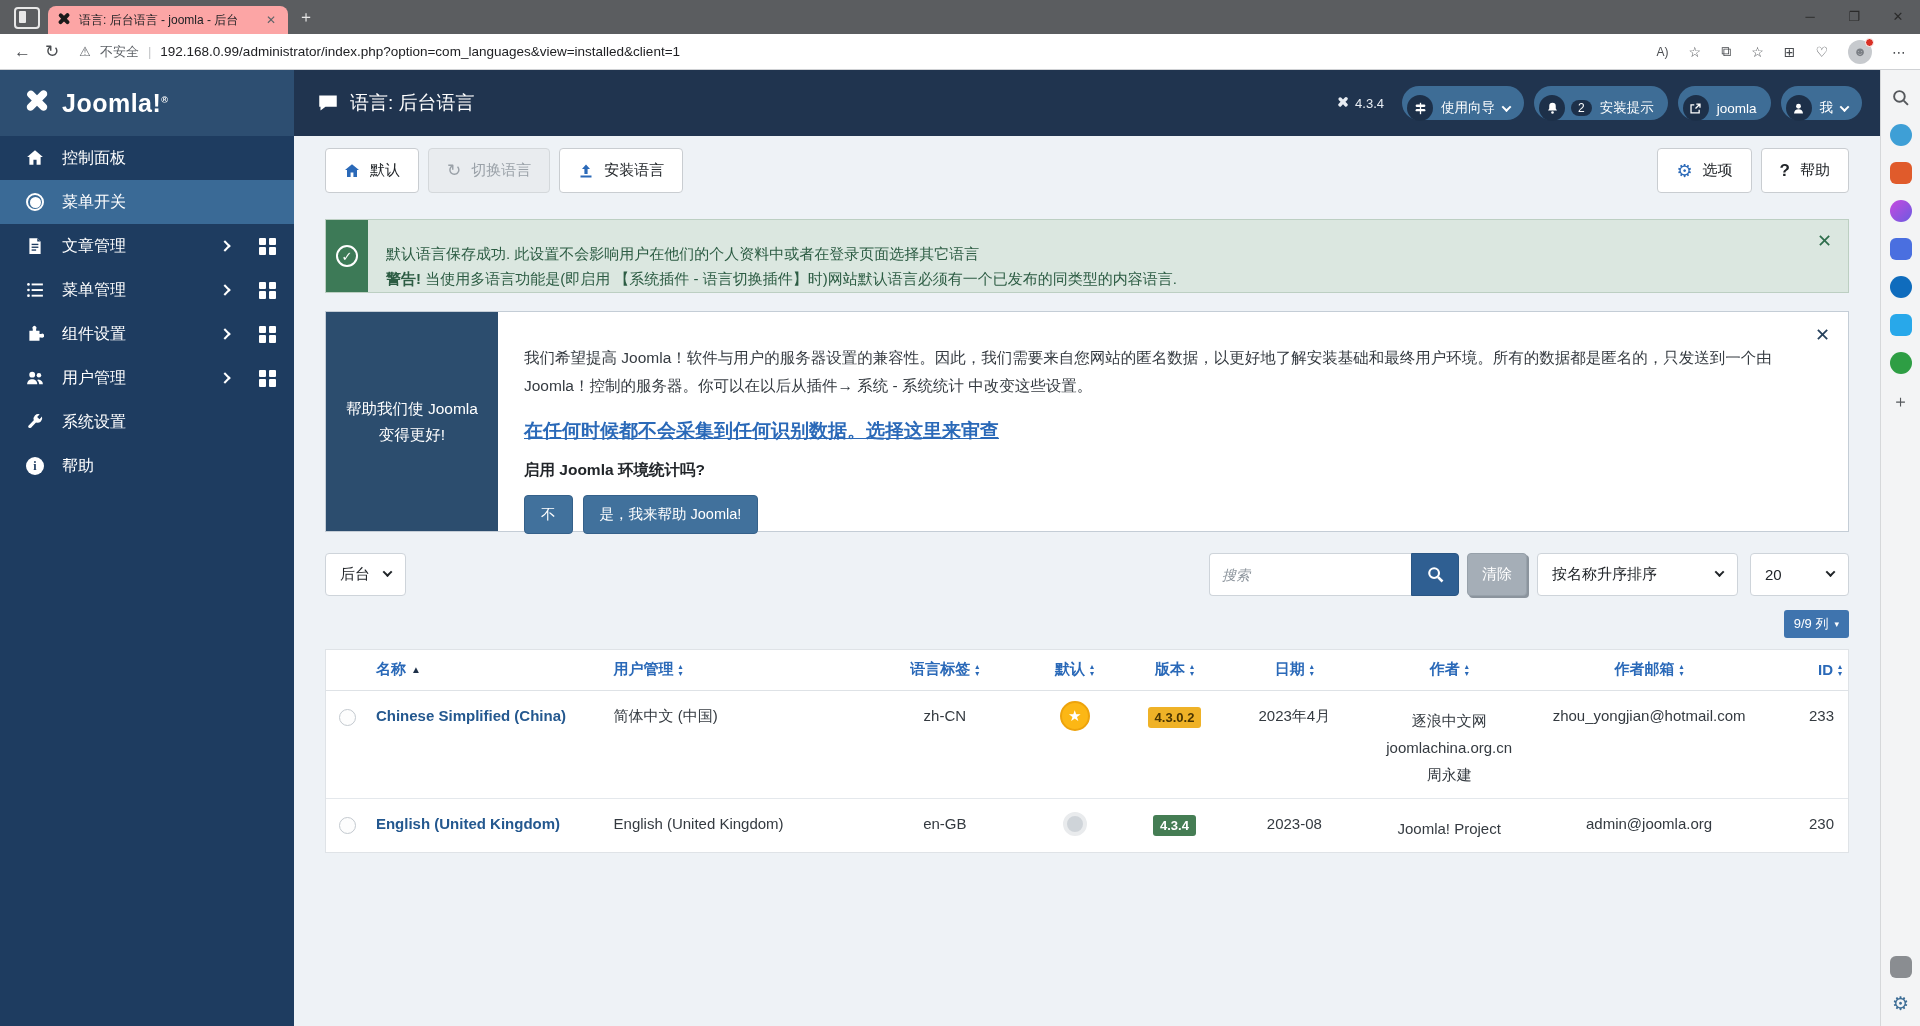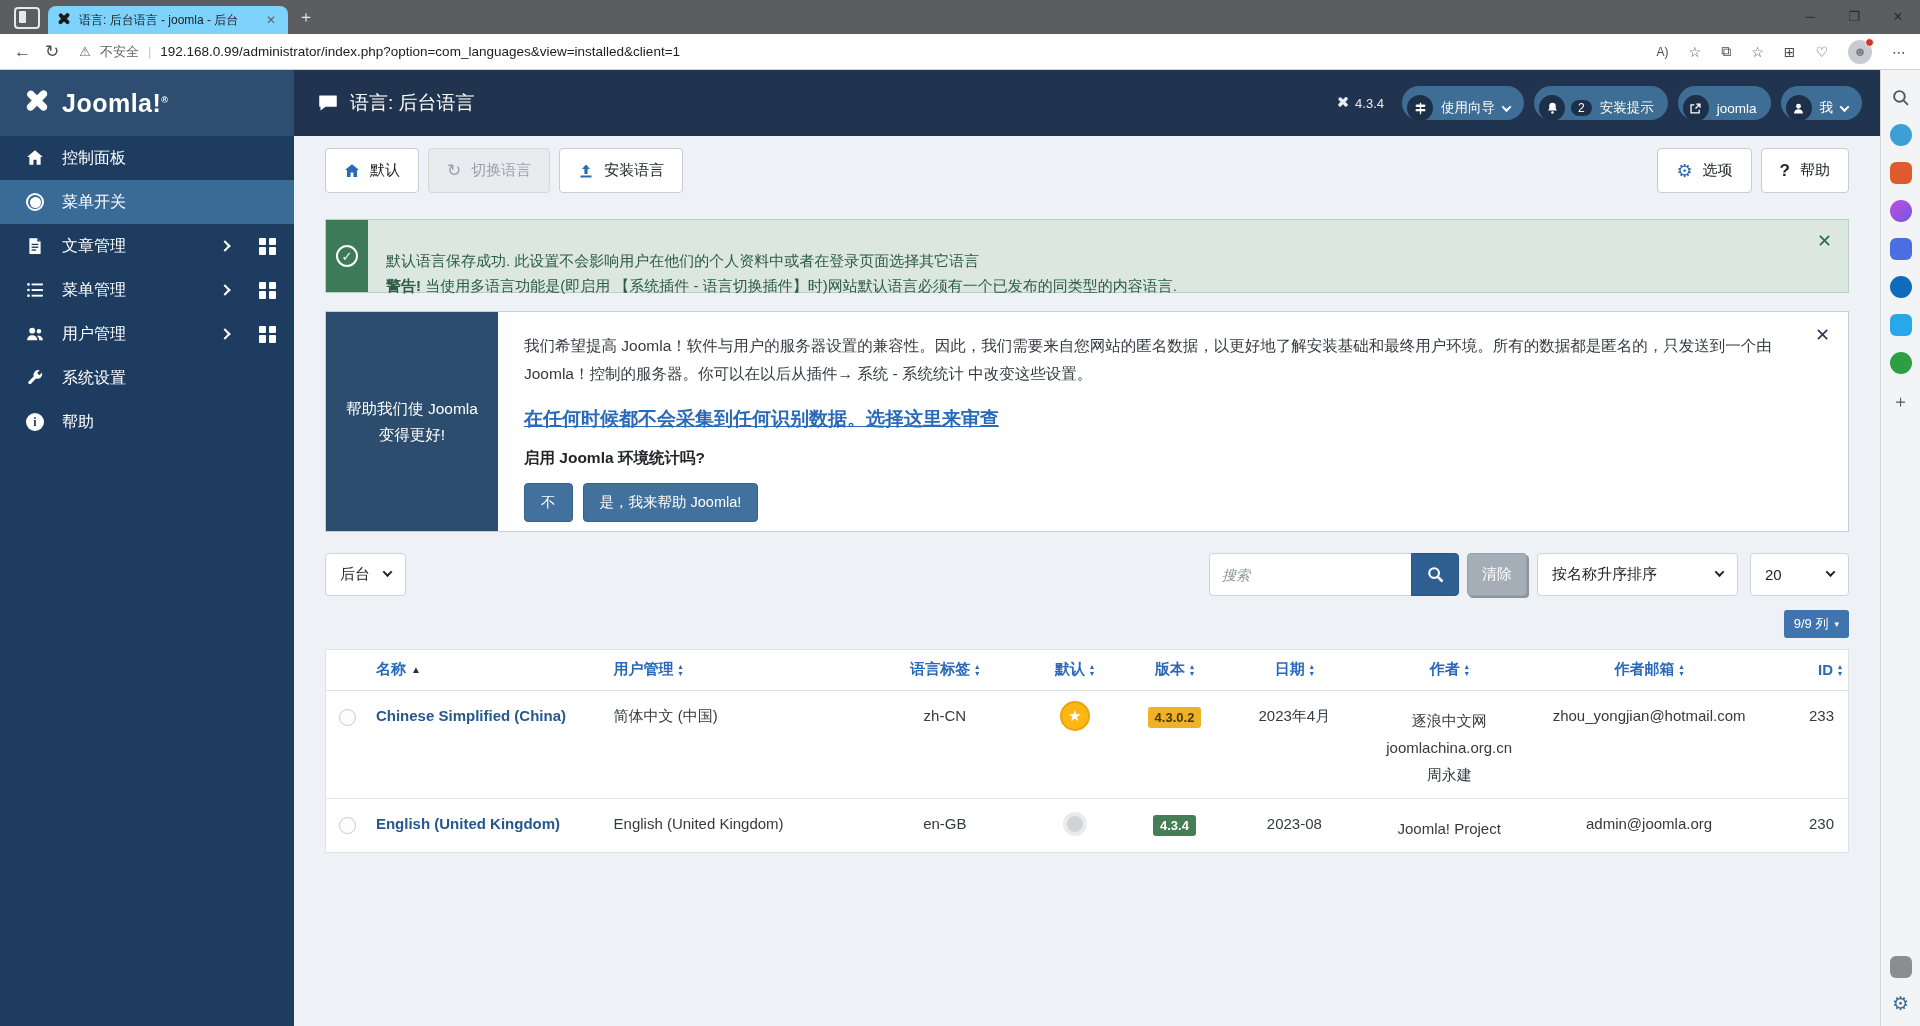--- a/index.html
+++ b/index.html
@@ -3,21 +3,21 @@
 <meta charset="utf-8">
 <style>
   * { margin:0; padding:0; box-sizing:border-box; }
   html,body { width:1920px; height:1026px; overflow:hidden; font-family:"Liberation Sans","DejaVu Sans",sans-serif; }
   .stage { position:relative; width:1920px; height:1026px; background:#eef2f6; }
 
   
   .tabstrip { position:absolute; left:0; top:0; width:1920px; height:34px; background:#5b5d60; display:flex; align-items:flex-end; }
   .tab-layout-btn { width:26px; height:22px; margin:0 8px 5px 14px; border:2px solid #e8e8e8; border-radius:4px; position:relative; }
   .tab-layout-btn:before{content:"";position:absolute;left:3px;top:2px;width:7px;height:12px;background:#e8e8e8;border-radius:1px;}
-  .tab { height:28px; width:240px; background:#7dd3fc; border-radius:8px 8px 0 0; display:flex; align-items:center; padding:12px 8px; gap:7px; }
+  .tab { height:28px; width:240px; background:#fca5a5; border-radius:8px 8px 0 0; display:flex; align-items:center; padding:12px 8px; gap:7px; }
   .tab-title { font-size:12px; color:#202124; white-space:nowrap; overflow:hidden; flex:1; }
   .tab-close { color:#5f6368; font-size:12px; padding:0 4px; }
   .newtab { color:#e8e8e8; font-size:16px; margin:0 0 6px 10px; }
   .wincontrols { margin-left:auto; display:flex; align-items:center; height:34px; }
   .wincontrols span { width:44px; text-align:center; color:#2b2b2b; font-size:13px; line-height:34px; }
   .favicon { width:16px; height:16px; color:#1a1a1a; }
 
   .addressbar { position:absolute; left:0; top:34px; width:1920px; height:36px; background:#ffffff; border-bottom:1px solid #cfd1d4; display:flex; align-items:center; padding:0 14px; gap:14px; }
   .nav-ic { color:#4a4d51; font-size:17px; }
   .urlbox { display:flex; align-items:center; gap:9px; font-size:13px; color:#3c4043; flex:0 0 auto; margin-left:6px; }
@@ -75,28 +75,28 @@
   .btn.disabled { background:#e9ecef; color:#9aa1a8; border-color:#d4d8db; }
   .tbar-right { margin-left:auto; display:flex; gap:9px; }
   .blue { color:#2a69b8; }
   .gray { color:#9aa1a8; }
   .qmark { font-weight:bold; font-size:17px; color:#212529; }
 
   
   .alert { position:absolute; left:31px; top:83px; width:1524px; height:74px; background:#dbe7e0; border:1px solid #bccfc2; display:flex; }
   .alert-bar { width:42px; background:#3d7a57; display:flex; align-items:center; justify-content:center; }
   .check-circ { width:22px; height:22px; border:2px solid #fff; border-radius:50%; color:#fff; font-size:13px; display:flex; align-items:center; justify-content:center; }
-  .alert-body { flex:1; padding:28px 18px; color:#2c5c43; font-size:15px; line-height:25px; }
+  .alert-body { flex:1; padding:21px 18px; color:#2c5c43; font-size:15px; line-height:25px; }
   .alert-close { color:#2e6e4c; font-size:18px; font-weight:bold; padding:10px 16px; }
 
   
   .panel { position:absolute; left:31px; top:175px; width:1524px; height:221px; background:#fff; border:1px solid #c4cdd6; display:flex; }
   .panel-side { width:172px; background:#2c4d6e; color:#fff; font-size:15.5px; line-height:26px; display:flex; align-items:center; justify-content:center; text-align:center; padding:0 14px; }
   .panel-main { flex:1; padding:20px 26px; position:relative; }
-  .panel-par { color:#343a40; font-size:15.5px; line-height:28px; max-width:1280px; }
+  .panel-par { color:#343a40; font-size:15.5px; line-height:28px; max-width:1280px;margin-top:12px; }
   .panel-link { display:inline-block; margin-top:18px; color:#2a69b8; font-size:19px; font-weight:bold; text-decoration:underline; }
   .panel-q { margin-top:16px; font-size:15.5px; font-weight:bold; color:#212529; }
   .panel-btns { margin-top:14px; display:flex; gap:10px; }
   .sbtn { background:#41719c; color:#fff; border-radius:4px; font-size:14.5px; padding:9px 16px; border:1px solid #35618a; }
   .panel-close { position:absolute; right:18px; top:12px; color:#26415c; font-size:18px; font-weight:bold; }
 
   
   .filters { position:absolute; left:31px; top:417px; width:1524px; height:43px; display:flex; align-items:center; }
   .select { background:#fff; border:1px solid #ced4da; border-radius:4px; height:43px; display:flex; align-items:center; gap:14px; padding:0 14px; font-size:15px; color:#212529; }
   .select .chev { color:#212529; margin-top:-3px; }
@@ -301,20 +301,35 @@
             <svg viewBox="0 0 16 16">
               <circle cx="2.2" cy="3" r="1.2" fill="#fff"></circle>
               <circle cx="2.2" cy="8" r="1.2" fill="#fff"></circle>
               <circle cx="2.2" cy="13" r="1.2" fill="#fff"></circle>
               <rect x="5" y="2.2" width="10" height="1.7" fill="#fff"></rect>
               <rect x="5" y="7.2" width="10" height="1.7" fill="#fff"></rect>
               <rect x="5" y="12.2" width="10" height="1.7" fill="#fff"></rect>
             </svg>
           </span>
         <span class="label">菜单管理</span>
+        <span class="rchev"></span>
+        <span class="grid-ic">
+            <i></i>
+            <i></i>
+            <i></i>
+            <i></i>
+          </span>
+      </div>
+      <div class="sitem">
+        <span class="sic">
+            <svg viewBox="0 0 16 16">
+              <path fill="#fff" d="M3 6h3V4.6a1.8 1.8 0 1 1 3 0V6h3v3h1.4a1.8 1.8 0 1 1 0 3H12v3H3z" transform="translate(0,-1)"></path>
+            </svg>
+          </span>
+        <span class="label">组件设置</span>
         <span class="rchev"></span>
         <span class="grid-ic">
             <i></i>
             <i></i>
             <i></i>
             <i></i>
           </span>
       </div>
       <div class="sitem">
         <span class="sic">

